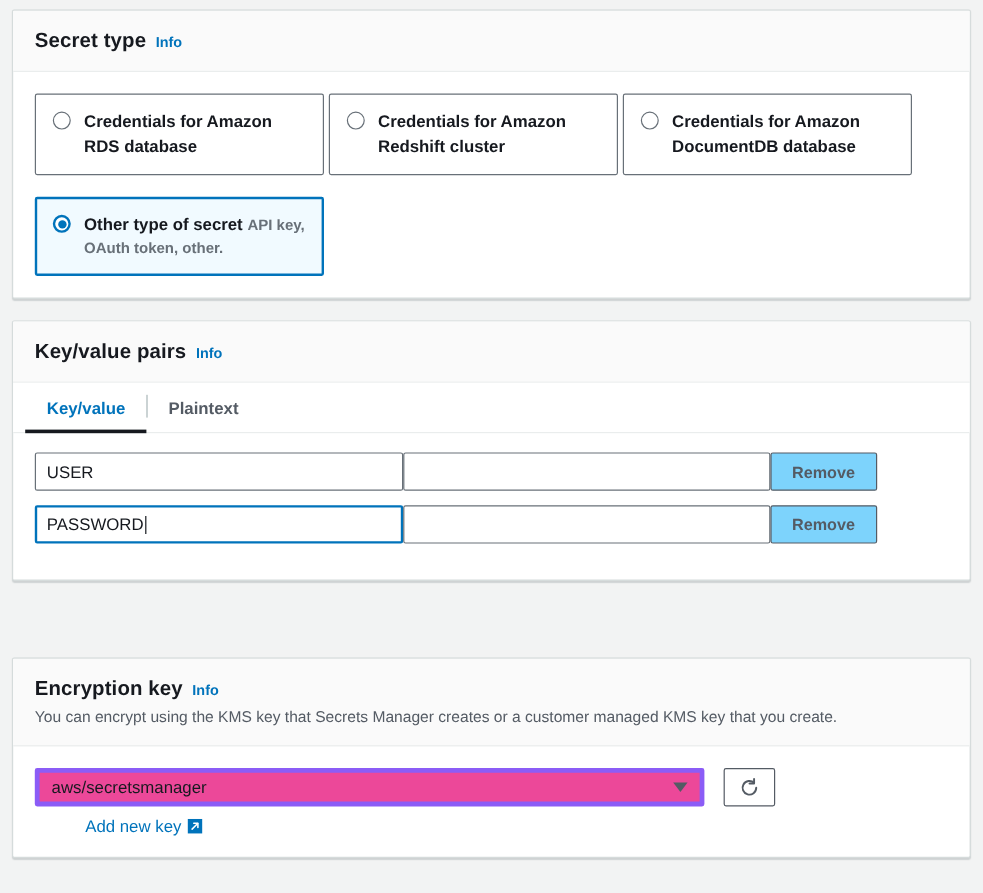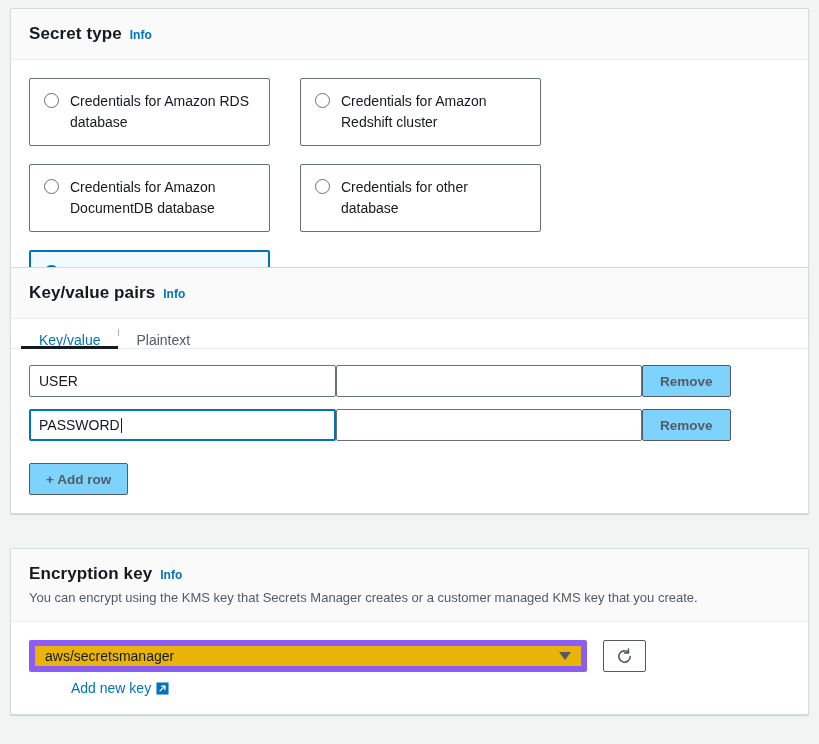--- a/index.html
+++ b/index.html
@@ -66,21 +66,22 @@
   }
   .container-body {
     padding: 18px;
     box-sizing: border-box;
   }
 
   
   .tile-grid {
     display: flex;
     flex-wrap: wrap;
-    gap: 18px 30px;
+    gap: 18px 4px;
+    font-weight: bold;
   }
   .tile {
     width: 241px;
     min-height: 66px;
     box-sizing: border-box;
     border: 1px solid #687078;
     border-radius: 2px;
     background: #ffffff;
     padding: 12px 14px;
     display: flex;
@@ -134,23 +135,23 @@
   
   .tabs {
     display: flex;
     align-items: stretch;
     border-bottom: 1px solid #eaeded;
     padding: 0 10px;
     background: #ffffff;
   }
   .tab {
     position: relative;
-    padding: 13px 18px 0 18px;
-    font-size: 14px;
-    font-weight: normal;
+    padding: 13px 18px 12px 18px;
+    font-size: 14px;
+    font-weight: bold;
     color: #545b64;
     cursor: pointer;
     white-space: nowrap;
   }
   .tab + .tab::before {
     content: "";
     position: absolute;
     left: 0;
     top: 10px;
     bottom: 12px;
@@ -228,23 +229,23 @@
   .select-row {
     display: flex;
     align-items: center;
     gap: 16px;
   }
   .select {
     position: relative;
     width: 558px;
     height: 32px;
     box-sizing: border-box;
-    border: 6px solid #8b5cf6;
-    border-radius: 2px;
-    background: #eab308;
+    border: 4px solid #8b5cf6;
+    border-radius: 2px;
+    background: #ec4899;
     display: flex;
     align-items: center;
     padding: 0 10px;
     font-size: 14px;
     color: #16191f;
     cursor: pointer;
   }
   .select .caret-down {
     position: absolute;
     right: 10px;
@@ -314,26 +315,20 @@
           </span>
         </div>
 
         <div class="tile">
           <span class="radio-outer"></span>
           <span class="tile-text">
             <span class="tile-label">Credentials for Amazon DocumentDB database</span>
           </span>
         </div>
 
-        <div class="tile">
-          <span class="radio-outer"></span>
-          <span class="tile-text">
-            <span class="tile-label">Credentials for other database</span>
-          </span>
-        </div>
 
         <div class="tile selected">
           <span class="radio-outer"></span>
           <span class="tile-text">
             <span class="tile-label">Other type of secret</span>
             <span class="tile-desc">API key, OAuth token, other.</span>
           </span>
         </div>
 
       </div>
@@ -363,21 +358,20 @@
 
       <div class="kv-row">
         <div class="txt-input key focused">
             <span>PASSWORD</span>
             <span class="caret"></span>
           </div>
         <div class="txt-input value" placeholder=""></div>
         <div class="btn">Remove</div>
       </div>
 
-      <div class="btn add-row">+ Add row</div>
     </div>
   </div>
 
   <div class="container" style="top:548px;">
     <div class="container-header">
       <div class="header-title-row">
         <span class="header-title">Encryption key</span>
         <span class="info-link">Info</span>
       </div>
       <div class="header-desc">You can encrypt using the KMS key that Secrets Manager creates or a customer managed KMS key that you create.</div>

